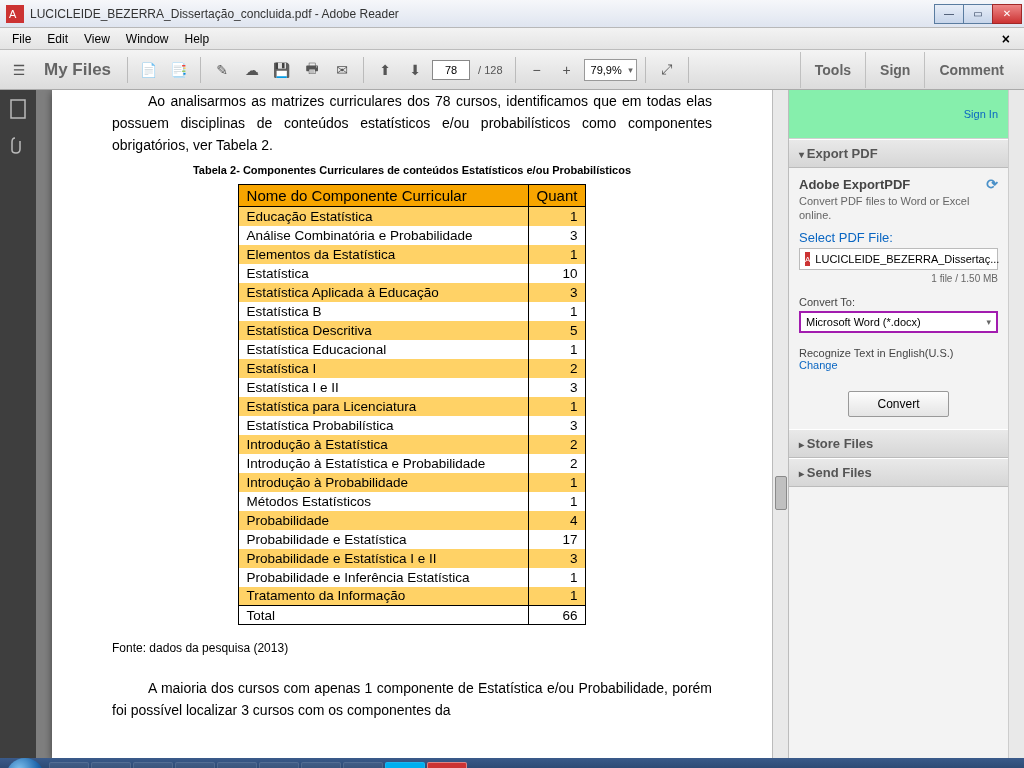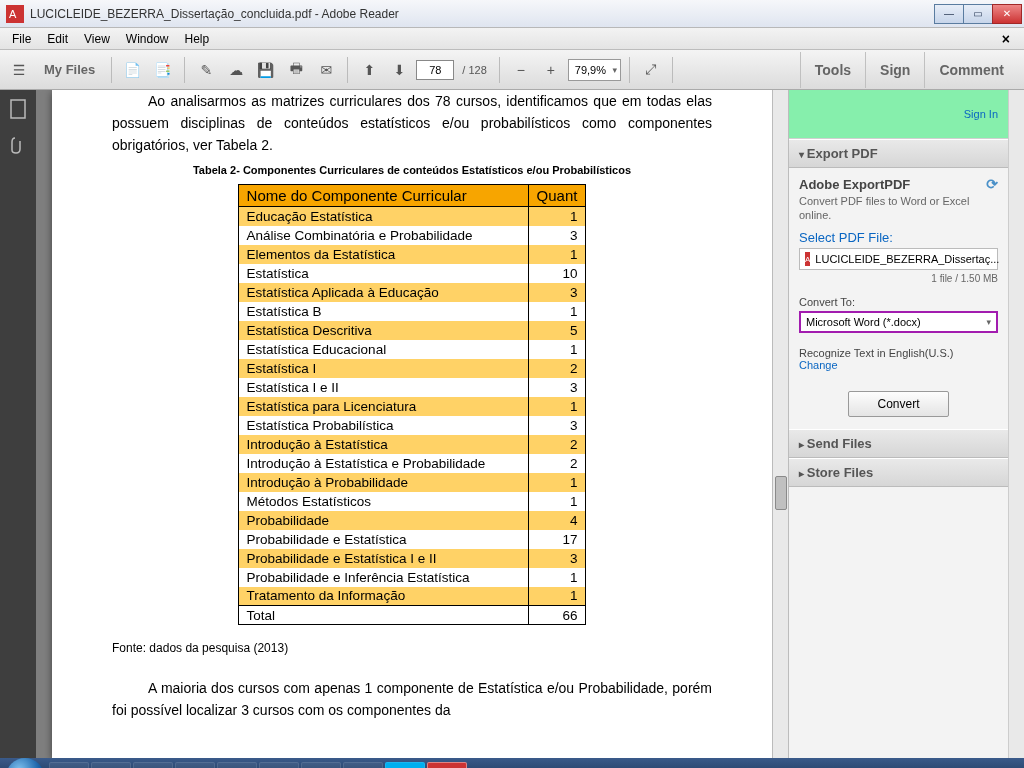--- a/index.html
+++ b/index.html
@@ -9,21 +9,21 @@
   .titlebar .title { flex: 1; color: #333; }
   .winbtns { display: flex; height: 20px; margin-right: 2px; }
   .winbtn { width: 30px; height: 20px; border: 1px solid #5a7ca0; background: linear-gradient(#e8eef8,#c7d5ea); display: flex; align-items: center; justify-content: center; font-size: 10px; color: #2a3a55; margin-left: -1px; }
   .winbtn.close { background: linear-gradient(#e88,#c33); color: #fff; border-color: #a02828; }
   .menubar { height: 22px; background: linear-gradient(#f3f3f3,#e4e4e4); display: flex; align-items: center; font-size: 12px; padding: 0 4px; border-bottom: 1px solid #bcbcbc; position: relative; }
   .menubar span { padding: 2px 8px; }
   .menubar .close-x { position: absolute; right: 6px; font-weight: bold; font-size: 14px; }
   .toolbar { height: 40px; background: linear-gradient(#f4f4f4,#dcdcdc); border-bottom: 1px solid #aaa; display: flex; align-items: center; padding: 0 6px; gap: 4px; }
   .tb-btn { width: 26px; height: 26px; border: 1px solid transparent; display: flex; align-items: center; justify-content: center; border-radius: 2px; font-size: 14px; color: #555; }
   .tb-sep { width: 1px; height: 26px; background: #bbb; margin: 0 4px; }
-  .tb-label { font-size: 13px; font-weight: bold; color: #656565; padding: 0 8px; }
+  .tb-label { font-size: 17px; font-weight: bold; color: #656565; padding: 0 8px; }
   .page-num { width: 38px; height: 20px; font-size: 11px; text-align: center; border: 1px solid #888; }
   .page-total { font-size: 11px; color: #555; padding: 0 4px; }
   .zoom-display { height: 22px; border: 1px solid #999; background: #fff; font-size: 11px; padding: 2px 14px 2px 6px; display: flex; align-items: center; position: relative; }
   .zoom-display::after { content: "▾"; position: absolute; right: 3px; font-size: 9px; color: #666; }
   .right-actions { margin-left: auto; display: flex; align-items: center; height: 100%; }
   .right-actions .ra { font-size: 14px; font-weight: bold; color: #656565; padding: 10px 14px; border-left: 1px solid #c0c0c0; }
   .workarea { display: flex; height: 668px; }
   .left-strip { width: 36px; background: #3e3e3e; display: flex; flex-direction: column; align-items: center; padding-top: 8px; gap: 14px; }
   .left-strip .lic { width: 22px; height: 22px; color: #b9b9b9; display: flex; align-items: center; justify-content: center; font-size: 16px; }
   .doc-area { flex: 1; background: #7f7f7f; position: relative; overflow: hidden; display: flex; justify-content: center; }
@@ -269,22 +269,22 @@
       <div style="margin-top:12px;font-size:11px;color:#444">Convert To:</div>
       <div class="select-box">
           <span>Microsoft Word (*.docx)</span>
         </div>
       <div class="recognize">
         <span>Recognize Text in English(U.S.)</span>
         <span class="chg">Change</span>
       </div>
       <button class="convert-btn">Convert</button>
     </div>
+    <div class="panel-head collapsed">Store Files</div>
     <div class="panel-head collapsed">Send Files</div>
-    <div class="panel-head collapsed">Store Files</div>
   </div>
   <div class="side-scroll"></div>
 </div>
 
 <div class="taskbar">
   <div class="orb">
     <svg width="20" height="20">
         <circle cx="6" cy="6" r="3" fill="#f8a"></circle>
         <circle cx="14" cy="6" r="3" fill="#8f8"></circle>
         <circle cx="6" cy="14" r="3" fill="#8cf"></circle>

